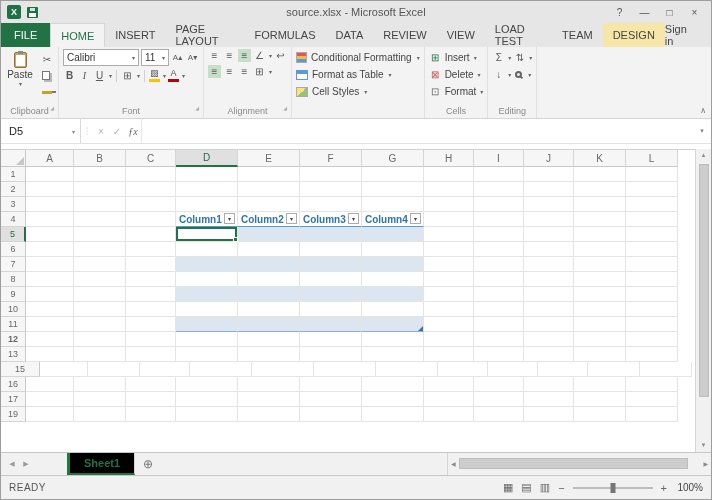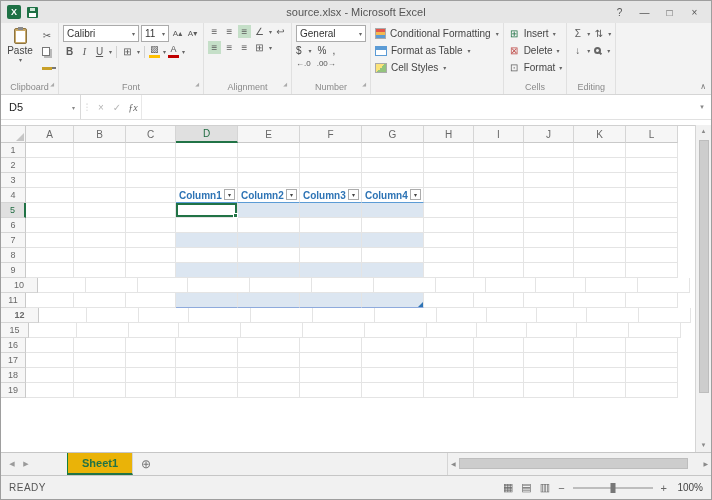--- a/index.html
+++ b/index.html
@@ -116,21 +116,21 @@
 
   .vscroll{flex:0 0 16px;background:#F1F1F1;border-left:1px solid #D5D5D5;display:flex;flex-direction:column;align-items:center;padding:2px 0}
   .sarrow{font-size:6px;color:#8A8A8A;line-height:9px}
   .vtrack{flex:1;width:12px;margin:2px 0;position:relative}
   .vthumb{position:absolute;top:2px;left:1px;width:10px;height:84%;background:#CDCDCD;border:1px solid #BDBDBD}
 
   
   .sheetbar{flex:0 0 23px;display:flex;align-items:center;background:#F1F1F1;border-top:1px solid #C6C6C6;padding-left:4px}
   .snav{font-size:7px;color:#9A9A9A;width:14px;text-align:center}
   .stab{height:100%;display:flex;align-items:center;padding:0 14px;font-size:11px;margin-left:34px}
-  .stab.active{background:#eab308;color:#217346;font-weight:bold;border-bottom:2px solid #217346;border-left:1px solid #15803d;border-right:1px solid #D5D5D5}
+  .stab.active{background:#000000;color:#217346;font-weight:bold;border-bottom:2px solid #217346;border-left:3px solid #15803d;border-right:1px solid #D5D5D5}
   .addsheet{font-size:12px;color:#777;margin-left:8px}
   .hscroll{margin-left:auto;width:264px;height:100%;display:flex;align-items:center;background:#F1F1F1;border-left:1px solid #D5D5D5;padding:0 3px}
   .htrack{flex:1;height:12px;position:relative;margin:0 2px}
   .hthumb{position:absolute;left:1px;top:0;height:11px;width:94%;background:#CDCDCD;border:1px solid #BDBDBD}
 
   
   .statusbar{flex:0 0 24px;background:#F1F1F1;border-top:1px solid #C6C6C6;display:flex;align-items:center;padding:0 8px;font-size:10px;color:#555}
   .smode{letter-spacing:.5px}
   .sright{margin-left:auto;display:flex;align-items:center;gap:8px}
   .vic{font-size:11px;color:#666}
@@ -151,20 +151,36 @@
     </div>
     <div class="tb-title">source.xlsx - Microsoft Excel</div>
     <div class="tb-ctrls">
       <span class="tbc">?</span>
       <span class="tbc">—</span>
       <span class="tbc">□</span>
       <span class="tbc">×</span>
     </div>
   </div>
 
+  <div class="tabrow">
+    <div class="rtabs">
+        <div class="rtab file">FILE</div>
+        <div class="rtab active">HOME</div>
+        <div class="rtab">INSERT</div>
+        <div class="rtab">PAGE LAYOUT</div>
+        <div class="rtab">FORMULAS</div>
+        <div class="rtab">DATA</div>
+        <div class="rtab">REVIEW</div>
+        <div class="rtab">VIEW</div>
+        <div class="rtab">LOAD TEST</div>
+        <div class="rtab">TEAM</div>
+        <div class="rtab contextual">DESIGN</div>
+      </div>
+    <div class="sign-in">Sign in</div>
+  </div>
 
   <div class="ribbon">
 
     <div class="rgroup g-clip">
       <div class="rgc">
         <div class="paste">
           <span class="clip-ic"></span>
           <span class="plbl">Paste</span>
           <span class="dd">▾</span>
         </div>
@@ -229,39 +245,20 @@
           <span class="sic pressed">≡</span>
           <span class="sic">≡</span>
           <span class="sic">≡</span>
           <span class="sic">⊞</span>
           <span class="dd">▾</span>
         </div>
       </div>
       <div class="rgl"><span>Alignment</span><span class="lnch">◢</span></div>
     </div>
 
-    <div class="rgroup g-num">
-      <div class="rgc">
-        <div class="combo gen">
-            <span>General</span>
-            <span class="dd">▾</span>
-          </div>
-        <div class="nrow">
-          <span>$</span>
-          <span class="dd">▾</span>
-          <span>%</span>
-          <span>,</span>
-        </div>
-        <div class="nrow">
-          <span class="decbtn">←.0</span>
-          <span class="decbtn">.00→</span>
-        </div>
-      </div>
-      <div class="rgl"><span>Number</span><span class="lnch">◢</span></div>
-    </div>
 
     <div class="rgroup g-styles">
       <div class="rgc">
         <div class="srow">
           <span class="ic-cf"></span>
           <span>Conditional Formatting</span>
           <span class="dd">▾</span>
         </div>
         <div class="srow">
           <span class="ic-tbl"></span>
@@ -495,21 +492,21 @@
             <div class="cell band" style="width: 62px;"></div>
             <div class="cell band" style="width: 62px;"></div>
             <div class="cell band" style="width: 62px;"></div>
             <div class="cell" style="width: 50px;"></div>
             <div class="cell" style="width: 50px;"></div>
             <div class="cell" style="width: 50px;"></div>
             <div class="cell" style="width: 52px;"></div>
             <div class="cell" style="width: 52px;"></div>
           </div>
           <div class="grid-row">
-            <div class="row-header" style="width: 37px;">10</div>
+            <div class="row-header" style="width: 25px;">10</div>
             <div class="cell" style="width: 48px;"></div>
             <div class="cell" style="width: 52px;"></div>
             <div class="cell" style="width: 50px;"></div>
             <div class="cell" style="width: 62px;"></div>
             <div class="cell" style="width: 62px;"></div>
             <div class="cell" style="width: 62px;"></div>
             <div class="cell" style="width: 62px;"></div>
             <div class="cell" style="width: 50px;"></div>
             <div class="cell" style="width: 50px;"></div>
             <div class="cell" style="width: 50px;"></div>
@@ -527,36 +524,51 @@
             <div class="cell band tbl-last" style="width: 62px;">
               <div class="tbl-resize"></div>
             </div>
             <div class="cell" style="width: 50px;"></div>
             <div class="cell" style="width: 50px;"></div>
             <div class="cell" style="width: 50px;"></div>
             <div class="cell" style="width: 52px;"></div>
             <div class="cell" style="width: 52px;"></div>
           </div>
           <div class="grid-row">
-            <div class="row-header" style="width: 38px; font-weight: bold;">12</div>
-            <div class="cell" style="width: 48px;"></div>
-            <div class="cell" style="width: 52px;"></div>
-            <div class="cell" style="width: 50px;"></div>
-            <div class="cell" style="width: 62px;"></div>
-            <div class="cell" style="width: 62px;"></div>
-            <div class="cell" style="width: 62px;"></div>
-            <div class="cell" style="width: 62px;"></div>
-            <div class="cell" style="width: 50px;"></div>
-            <div class="cell" style="width: 50px;"></div>
-            <div class="cell" style="width: 50px;"></div>
-            <div class="cell" style="width: 52px;"></div>
-            <div class="cell" style="width: 52px;"></div>
-          </div>
-          <div class="grid-row">
-            <div class="row-header" style="width: 28px;">15</div>
+            <div class="row-header" style="width: 25px; font-weight: bold;">12</div>
+            <div class="cell" style="width: 48px;"></div>
+            <div class="cell" style="width: 52px;"></div>
+            <div class="cell" style="width: 50px;"></div>
+            <div class="cell" style="width: 62px;"></div>
+            <div class="cell" style="width: 62px;"></div>
+            <div class="cell" style="width: 62px;"></div>
+            <div class="cell" style="width: 62px;"></div>
+            <div class="cell" style="width: 50px;"></div>
+            <div class="cell" style="width: 50px;"></div>
+            <div class="cell" style="width: 50px;"></div>
+            <div class="cell" style="width: 52px;"></div>
+            <div class="cell" style="width: 52px;"></div>
+          </div>
+          <div class="grid-row">
+            <div class="row-header" style="width: 25px;">13</div>
+            <div class="cell" style="width: 48px;"></div>
+            <div class="cell" style="width: 52px;"></div>
+            <div class="cell" style="width: 50px;"></div>
+            <div class="cell" style="width: 62px;"></div>
+            <div class="cell" style="width: 62px;"></div>
+            <div class="cell" style="width: 62px;"></div>
+            <div class="cell" style="width: 62px;"></div>
+            <div class="cell" style="width: 50px;"></div>
+            <div class="cell" style="width: 50px;"></div>
+            <div class="cell" style="width: 50px;"></div>
+            <div class="cell" style="width: 52px;"></div>
+            <div class="cell" style="width: 52px;"></div>
+          </div>
+          <div class="grid-row">
+            <div class="row-header" style="width: 39px;">15</div>
             <div class="cell" style="width: 48px;"></div>
             <div class="cell" style="width: 52px;"></div>
             <div class="cell" style="width: 50px;"></div>
             <div class="cell" style="width: 62px;"></div>
             <div class="cell" style="width: 62px;"></div>
             <div class="cell" style="width: 62px;"></div>
             <div class="cell" style="width: 62px;"></div>
             <div class="cell" style="width: 50px;"></div>
             <div class="cell" style="width: 50px;"></div>
             <div class="cell" style="width: 50px;"></div>
@@ -573,35 +585,20 @@
             <div class="cell" style="width: 62px;"></div>
             <div class="cell" style="width: 62px;"></div>
             <div class="cell" style="width: 50px;"></div>
             <div class="cell" style="width: 50px;"></div>
             <div class="cell" style="width: 50px;"></div>
             <div class="cell" style="width: 52px;"></div>
             <div class="cell" style="width: 52px;"></div>
           </div>
           <div class="grid-row">
             <div class="row-header" style="width: 25px;">17</div>
-            <div class="cell" style="width: 48px;"></div>
-            <div class="cell" style="width: 52px;"></div>
-            <div class="cell" style="width: 50px;"></div>
-            <div class="cell" style="width: 62px;"></div>
-            <div class="cell" style="width: 62px;"></div>
-            <div class="cell" style="width: 62px;"></div>
-            <div class="cell" style="width: 62px;"></div>
-            <div class="cell" style="width: 50px;"></div>
-            <div class="cell" style="width: 50px;"></div>
-            <div class="cell" style="width: 50px;"></div>
-            <div class="cell" style="width: 52px;"></div>
-            <div class="cell" style="width: 52px;"></div>
-          </div>
-          <div class="grid-row">
-            <div class="row-header" style="width: 25px;">18</div>
             <div class="cell" style="width: 48px;"></div>
             <div class="cell" style="width: 52px;"></div>
             <div class="cell" style="width: 50px;"></div>
             <div class="cell" style="width: 62px;"></div>
             <div class="cell" style="width: 62px;"></div>
             <div class="cell" style="width: 62px;"></div>
             <div class="cell" style="width: 62px;"></div>
             <div class="cell" style="width: 50px;"></div>
             <div class="cell" style="width: 50px;"></div>
             <div class="cell" style="width: 50px;"></div>

